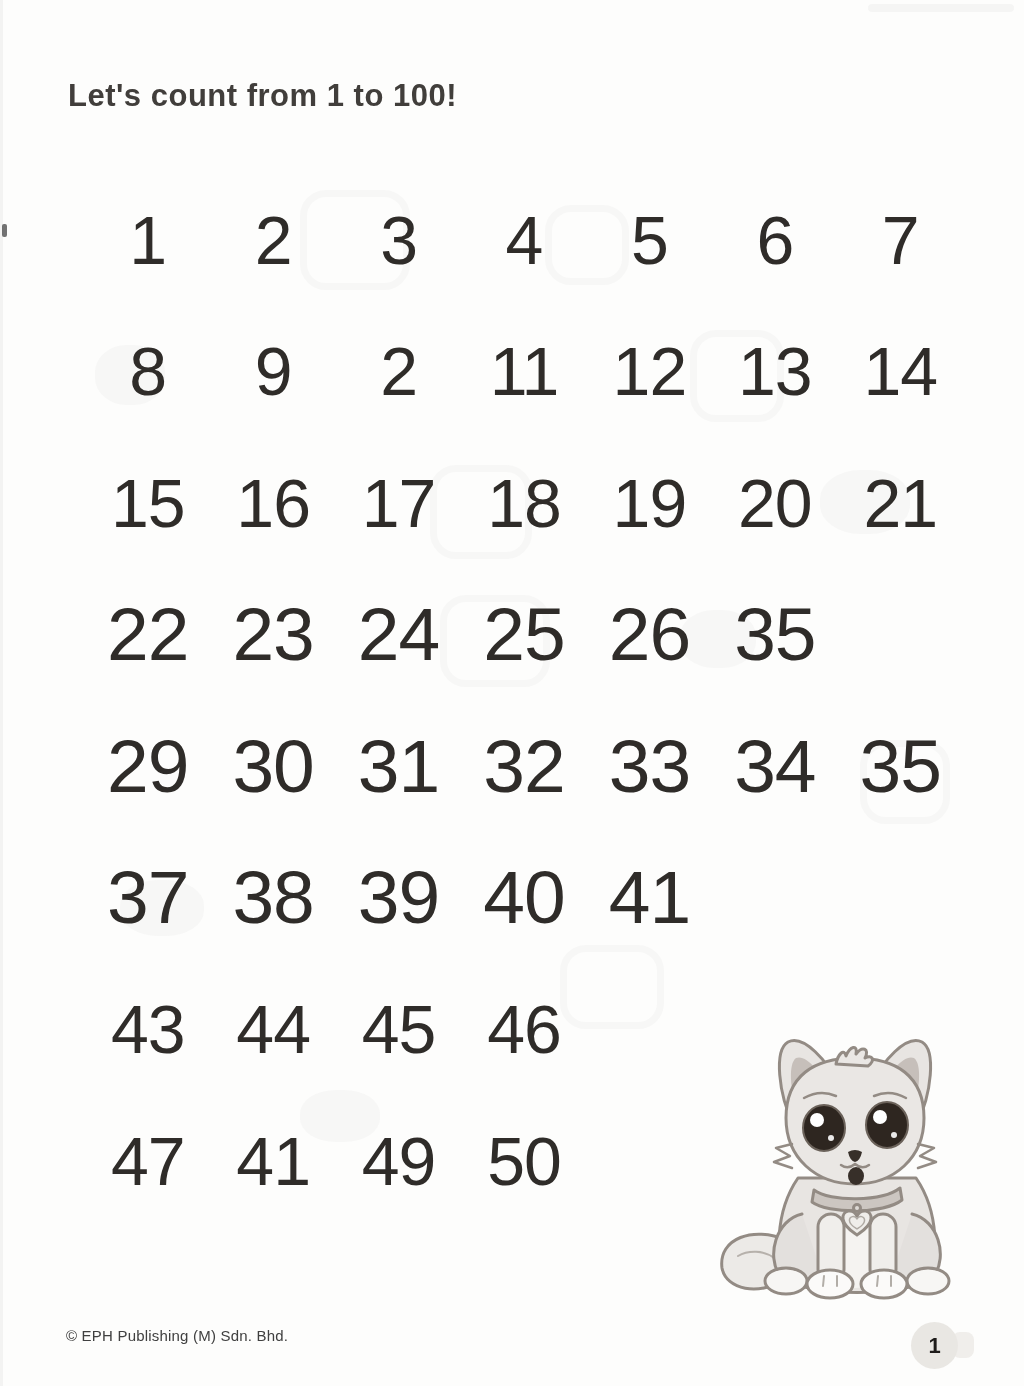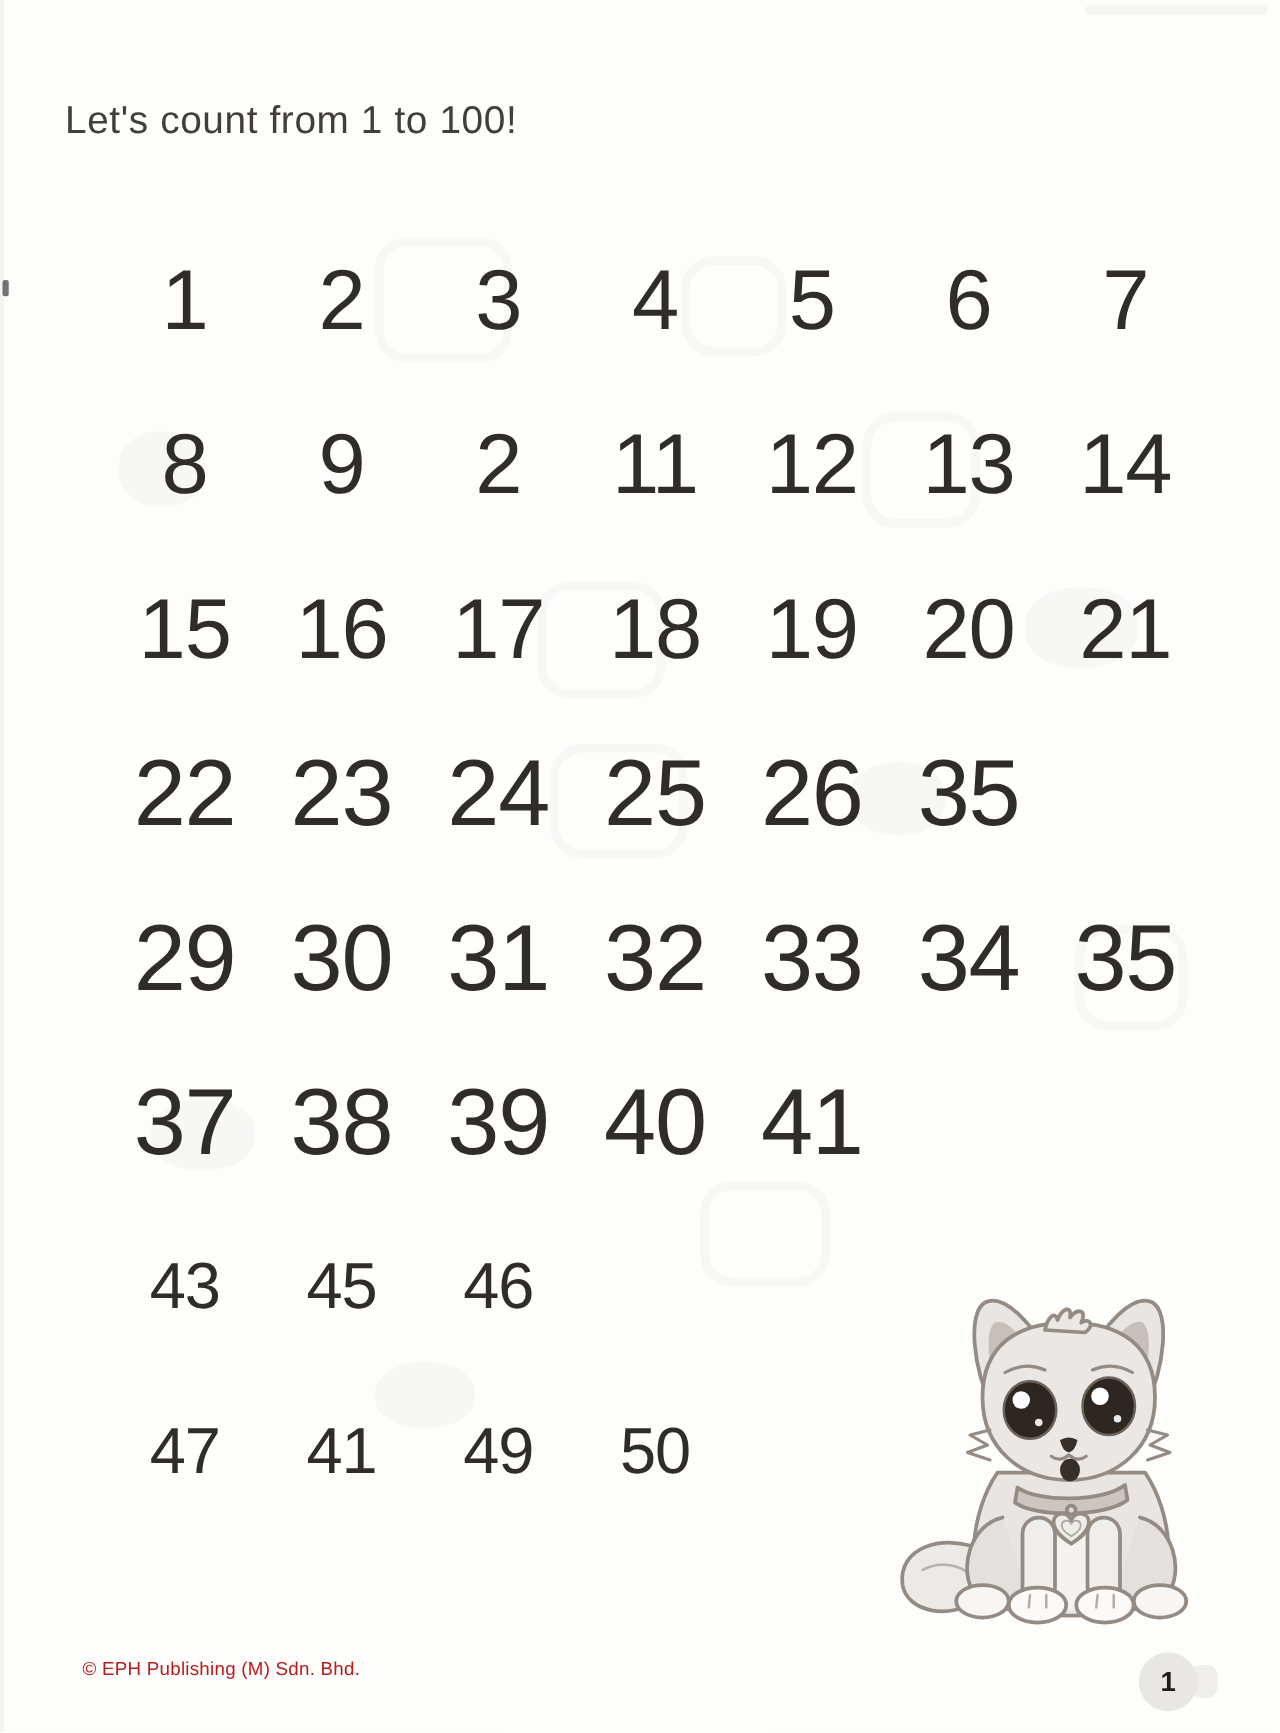--- a/index.html
+++ b/index.html
@@ -13,45 +13,45 @@
   }
   .edge-shadow {
     position:absolute; left:0; top:0; width:3px; height:100%;
     background:rgba(0,0,0,0.04);
   }
   .scan-tick {
     position:absolute; left:2px; top:224px; width:5px; height:13px;
     background:rgba(40,40,40,0.65); border-radius:2px;
   }
   .title {
-    position:absolute; left:52px; top:78px;
-    font-size:31px; font-weight:400; letter-spacing:0.5px;
+    position:absolute; left:68px; top:78px;
+    font-size:31px; font-weight:700; letter-spacing:0.5px;
     color:#413e3b;
   }
   
   .numbers-grid {
     position:absolute; left:85px; top:174px; width:878px;
   }
   .num-row {
     display:grid; grid-template-columns:repeat(7,1fr);
     height:131.6px; align-items:center; justify-items:center;
   }
   .num-cell { line-height:1; font-weight:400; letter-spacing:-1px; }
   .row-0 .num-cell, .row-1 .num-cell, .row-2 .num-cell { font-size:68px; }
   .row-3 .num-cell, .row-4 .num-cell, .row-5 .num-cell { font-size:75px; }
-  .row-6 .num-cell, .row-7 .num-cell { font-size:52px; font-weight:500; }
+  .row-6 .num-cell, .row-7 .num-cell { font-size:68px; font-weight:500; }
   
   .ghost { position:absolute; pointer-events:none; }
   .g-blob { background:rgba(130,130,130,0.05); border-radius:45%; }
   .g-ring { border:7px solid rgba(140,140,140,0.05); border-radius:26px; background:transparent; }
   .g-line { background:rgba(140,140,140,0.07); border-radius:4px; }
   
   .copyright {
     position:absolute; left:66px; top:1327px;
-    font-size:15px; color:#b91c1c; letter-spacing:0.2px;
+    font-size:15px; color:#404040; letter-spacing:0.2px;
   }
   .page-badge-tail {
     position:absolute; left:952px; top:1332px; width:22px; height:26px;
     background:#f0eeeb; border-radius:8px;
   }
   .page-badge {
     position:absolute; left:911px; top:1322px; width:47px; height:47px;
     background:#e9e7e3; border-radius:50%;
     display:flex; align-items:center; justify-content:center;
     font-size:22px; font-weight:700; color:#1e1c1a;
@@ -128,20 +128,21 @@
       </div>
       <div class="num-row row-5">
         <div class="num-cell">37</div>
         <div class="num-cell">38</div>
         <div class="num-cell">39</div>
         <div class="num-cell">40</div>
         <div class="num-cell">41</div>
       </div>
       <div class="num-row row-6">
         <div class="num-cell">43</div>
+        <div class="num-cell">44</div>
         <div class="num-cell">45</div>
         <div class="num-cell">46</div>
       </div>
       <div class="num-row row-7">
         <div class="num-cell">47</div>
         <div class="num-cell">41</div>
         <div class="num-cell">49</div>
         <div class="num-cell">50</div>
       </div>
     </div>

